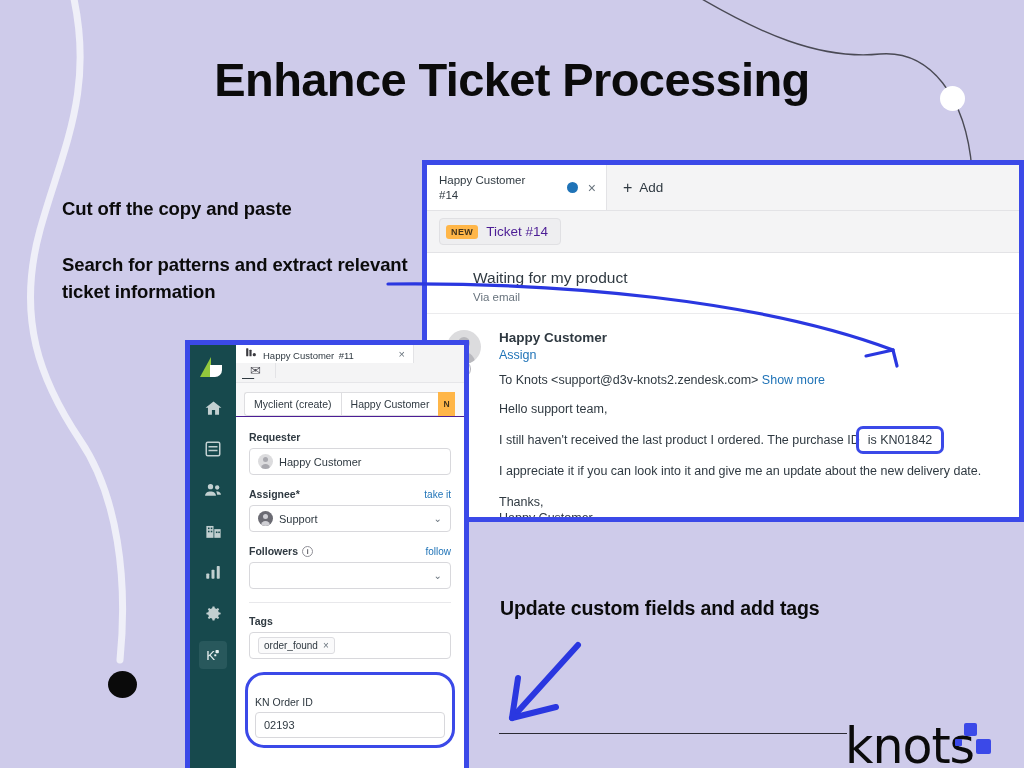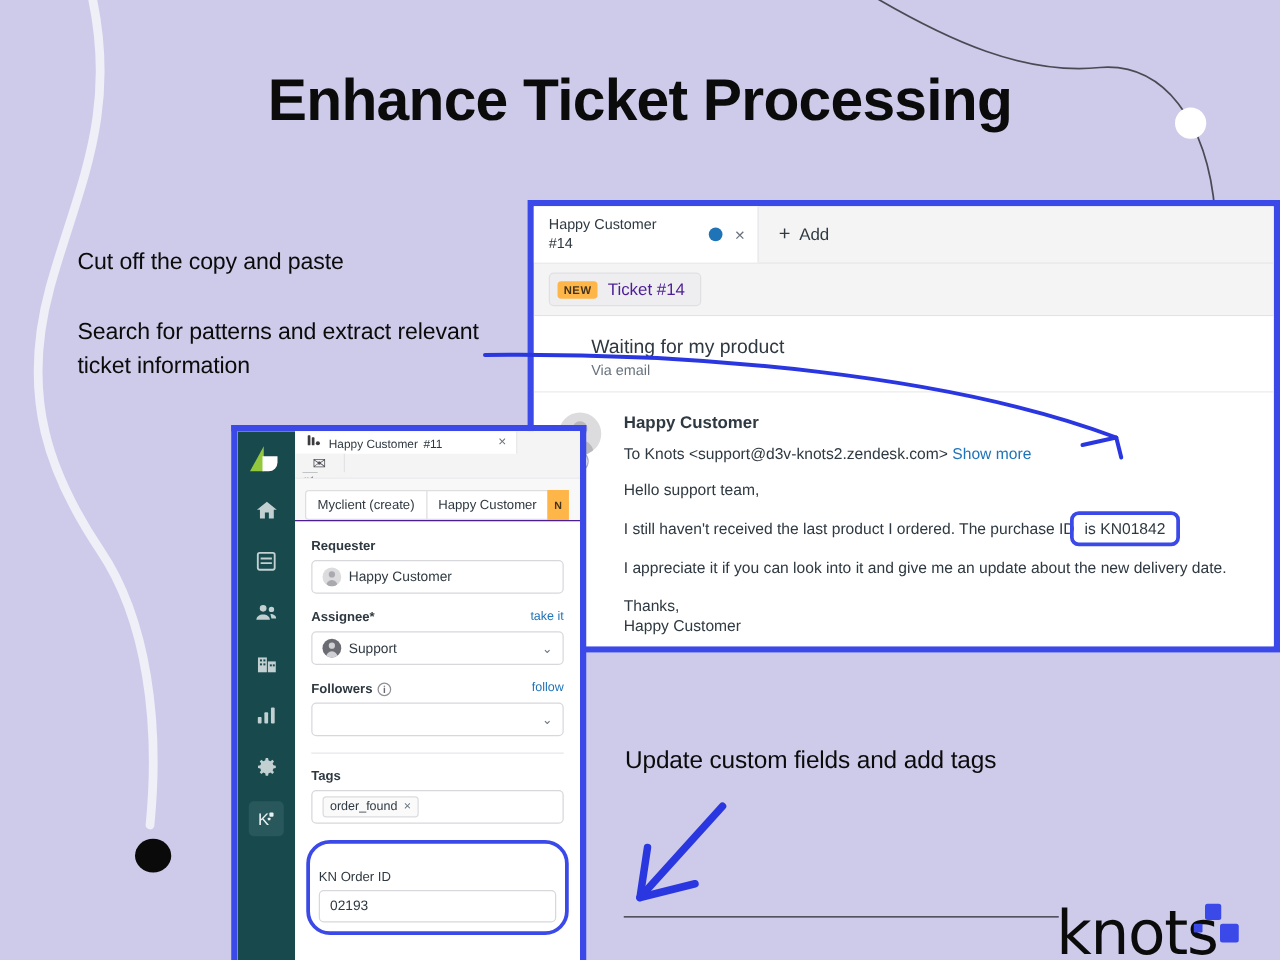--- a/index.html
+++ b/index.html
@@ -31,21 +31,21 @@
     text-align: center;
     font-size: 47px;
     font-weight: bold;
     letter-spacing: -0.6px;
     color: #0b0b0b;
   }
 
   
   .callout {
     position: absolute;
-    font-weight: normal;
+    font-weight: bold;
     color: #0b0b0b;
     letter-spacing: -0.1px;
   }
   .callout-1 { left: 62px; top: 198px; font-size: 18.5px; }
   .callout-2 { left: 62px; top: 252px; font-size: 18.5px; line-height: 1.45; width: 360px; }
   .callout-3 { left: 500px; top: 597px; font-size: 19.5px; }
 
   .underline-rule {
     position: absolute; left: 499px; top: 733px;
     width: 348px; height: 1px; background: #2a2a33;
@@ -207,21 +207,21 @@
   .fw-sub {
     background: #fff; border: 1px solid #dedee1; border-right: none;
     font-size: 10.5px; color: #2f3941; padding: 5px 9px; white-space: nowrap;
   }
   .fw-sub:first-child { border-radius: 3px 0 0 3px; }
   .fw-sub.badge-cell { background: #ffb648; color: #44341c; font-weight: bold; font-size: 8.5px; padding: 6px 4px; border: 1px solid #ffb648; }
 
   .fw-fields { padding: 14px 13px 0 13px; flex: 1; overflow: hidden; }
   .field-label {
     font-size: 10.5px; color: #2f3941; font-weight: bold; margin-bottom: 5px;
-    display: flex; justify-content: space-between;
+    display: flex; align-items: center; justify-content: space-between;
   }
   .field-label .lbl-left { display: flex; align-items: center; gap: 4px; }
   .field-link { font-size: 10px; color: #1f73b7; font-weight: normal; }
   .info-glyph {
     width: 11px; height: 11px; border-radius: 50%;
     border: 1px solid #909097; color: #69696f;
     font-size: 8px; line-height: 9px; text-align: center;
   }
   .field-input {
     height: 27px; border: 1px solid #d8d8dc; border-radius: 4px;
@@ -313,20 +313,21 @@
       <div class="ticket-via">Via email</div>
     </div>
 
     <div class="msg-row">
       <div class="avatar-wrap">
         <div class="avatar"></div>
         <div class="avatar-badge">♟</div>
       </div>
       <div class="msg-col">
         <div class="msg-name">Happy Customer</div>
+        <div class="msg-assign">Assign</div>
         <div class="msg-to">
           <span>To Knots &lt;support@d3v-knots2.zendesk.com&gt;</span>
           <span class="link">Show more</span>
         </div>
         <div class="msg-p">Hello support team,</div>
         <div class="msg-p">
           <span>I still haven't received the last product I ordered. The purchase ID</span><span class="hl-box">is KN01842</span>
         </div>
         <div class="msg-p">I appreciate it if you can look into it and give me an update about the new delivery date.</div>
         <div class="msg-p tight">

